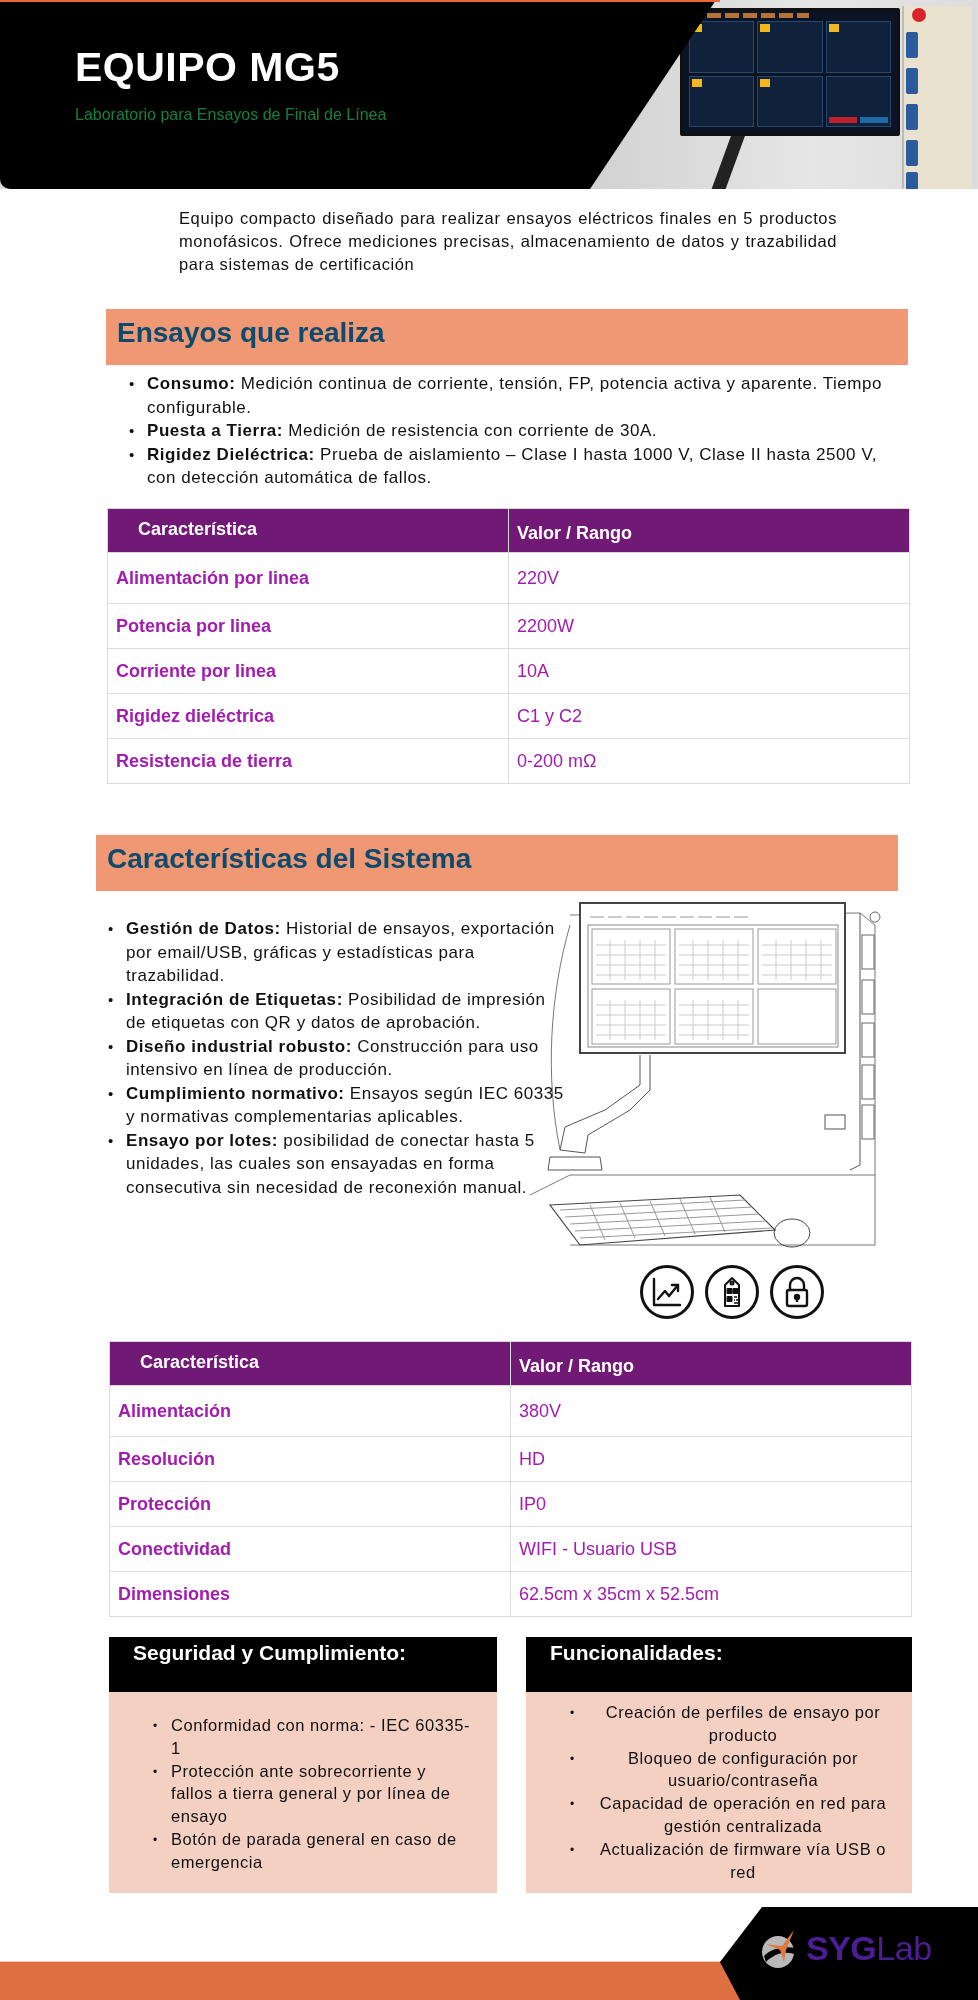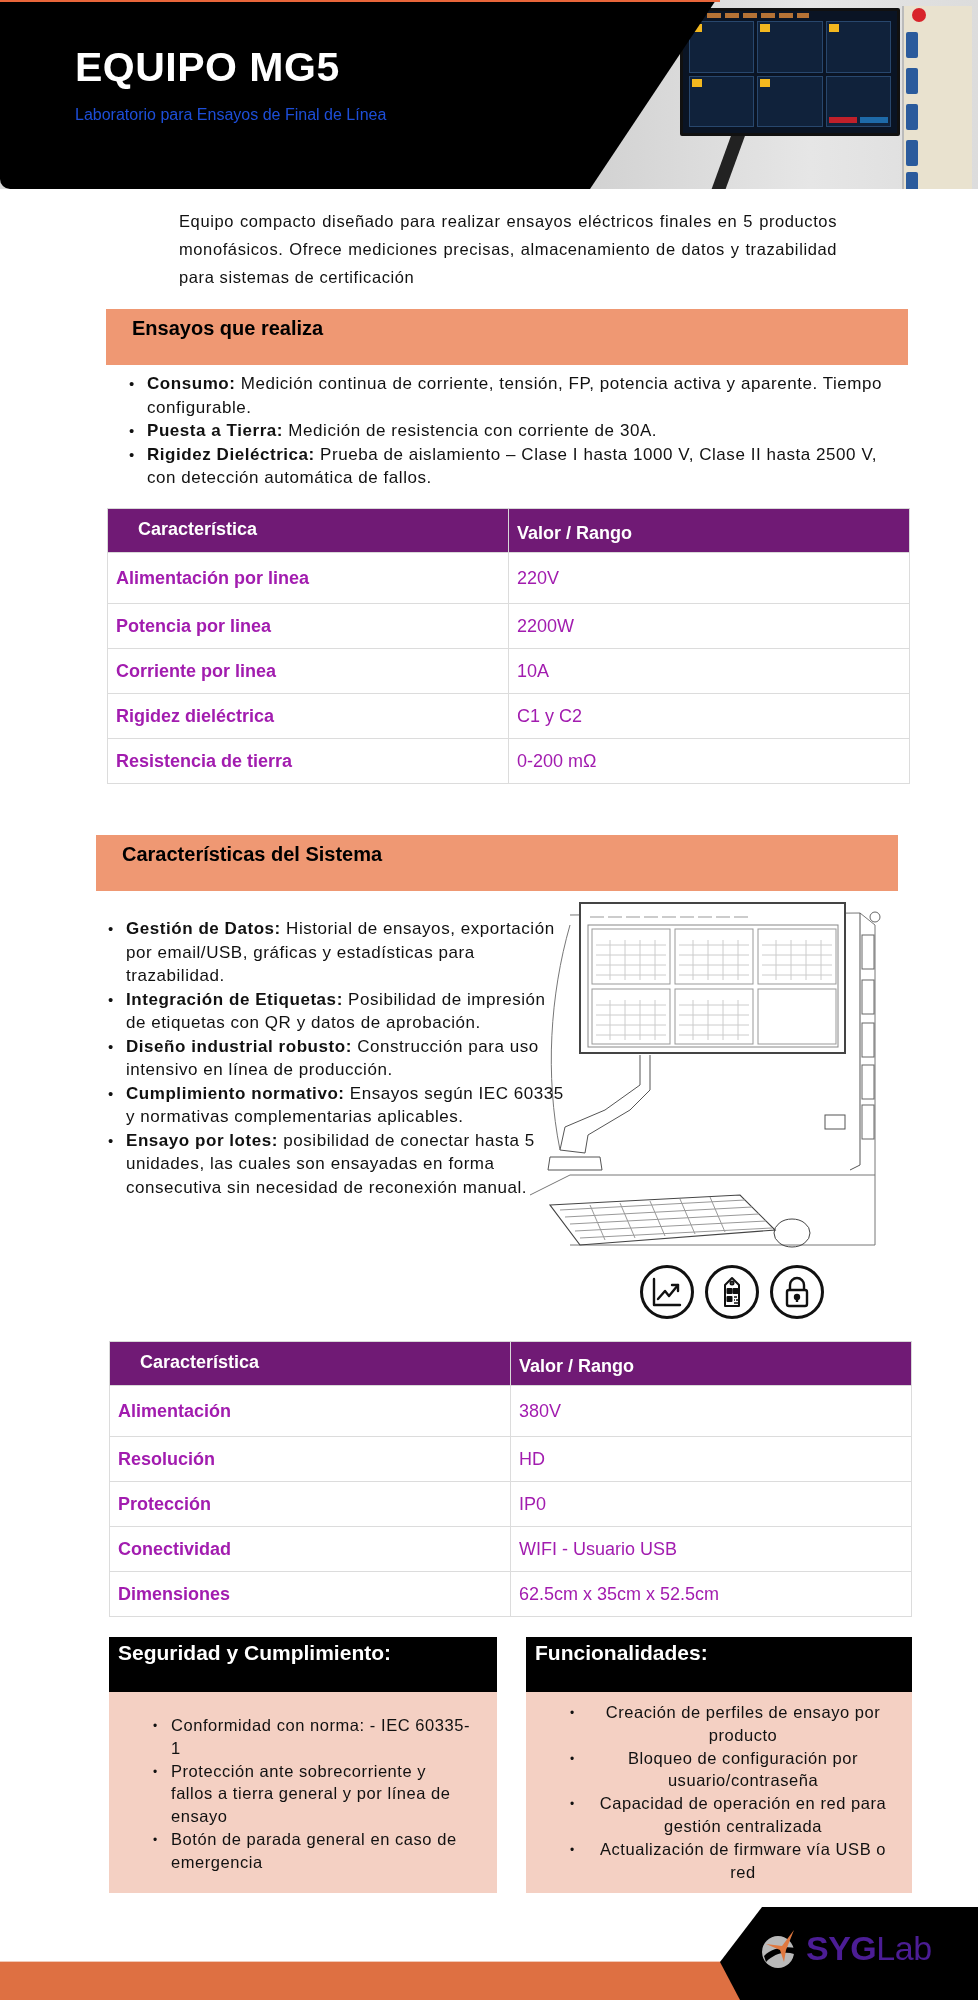--- a/index.html
+++ b/index.html
@@ -6,41 +6,41 @@
   html, body { width: 978px; height: 2000px; background: #ffffff; overflow: hidden; }
   body { position: relative; font-family: "DejaVu Sans", sans-serif; color: #111; }
 
   
   .hero { position: absolute; left: 0; top: 0; width: 978px; height: 189px; overflow: hidden; background: #d9d9d9; }
   .hero-topline { position: absolute; left: 0; top: 0; width: 720px; height: 2px; background: #e8663a; z-index: 5; }
   .hero-photo { position: absolute; left: 560px; top: 0; width: 418px; height: 189px; background: linear-gradient(90deg, #cfcfcf 0%, #e6e6e6 60%, #dcdcdc 100%); }
   .hero-black { position: absolute; left: 0; top: 0; width: 978px; height: 189px; background: #000;
                 clip-path: polygon(0 0, 716px 0, 590px 189px, 0 189px); border-bottom-left-radius: 10px; z-index: 2; }
   .hero-title { position: absolute; left: 75px; top: 44px; font-family: "Liberation Sans", sans-serif; font-weight: bold; font-size: 41px; color: #fff; z-index: 3; letter-spacing: 0.5px; }
-  .hero-sub { position: absolute; left: 75px; top: 106px; font-family: "Liberation Sans", sans-serif; font-size: 16px; color: #1d4ed8; z-index: 3; }
+  .hero-sub { position: absolute; left: 75px; top: 106px; font-family: "Liberation Sans", sans-serif; font-size: 16px; color: #15803d; z-index: 3; }
 
   
   .monitor { position: absolute; left: 680px; top: 8px; width: 220px; height: 128px; background: #0a1424; border: 3px solid #111; border-radius: 2px; z-index: 1; }
   .monitor .grid { position: absolute; left: 6px; top: 10px; right: 6px; bottom: 6px; display: grid; grid-template-columns: 1fr 1fr 1fr; grid-template-rows: 1fr 1fr; gap: 3px; }
   .monitor .cell { background: #10223b; border: 1px solid #28476d; position: relative; }
   .monitor .cell .tag { position: absolute; left: 2px; top: 2px; width: 10px; height: 8px; background: #f3b81f; }
   .monitor .menubar { position: absolute; left: 6px; top: 2px; height: 5px; width: 120px; background: repeating-linear-gradient(90deg, #e08a3a 0 14px, transparent 14px 18px); opacity: .8; }
   .monitor .btnr { position: absolute; right: 40px; bottom: 10px; width: 28px; height: 6px; background: #c0202a; }
   .monitor .btnb { position: absolute; right: 9px; bottom: 10px; width: 28px; height: 6px; background: #1e6aa8; }
   .arm { position: absolute; left: 720px; top: 136px; width: 14px; height: 60px; background: #222; transform: skewX(-20deg); z-index: 1; }
   .cabinet { position: absolute; left: 902px; top: 6px; width: 70px; height: 183px; background: #e9e2cf; border-left: 2px solid #bbb; z-index: 1; }
   .cabinet .estop { position: absolute; left: 8px; top: 2px; width: 14px; height: 14px; border-radius: 50%; background: #d8232a; }
   .cabinet .sock { position: absolute; left: 2px; width: 12px; height: 26px; background: #2b5b9c; border-radius: 2px; }
 
   
-  .intro { position: absolute; left: 179px; top: 207px; width: 658px; font-family: "Liberation Sans", sans-serif; font-size: 16.5px; line-height: 28px; text-align: justify; letter-spacing: 0.6px; color: #111; }
+  .intro { position: absolute; left: 179px; top: 207px; width: 658px; font-family: "Liberation Sans", sans-serif; font-size: 16.5px; line-height: 23px; text-align: justify; letter-spacing: 0.6px; color: #111; }
 
   
   .sec-bar { position: absolute; height: 56px; background: #ef9873; }
-  .sec-bar .sec-title { position: absolute; left: 26px; top: 8px; font-family: "Liberation Sans", sans-serif; font-weight: bold; font-size: 20px; color: #000000; }
+  .sec-bar .sec-title { position: absolute; left: 11px; top: 8px; font-family: "Liberation Sans", sans-serif; font-weight: bold; font-size: 28px; color: #0c4a6e; }
   .sec1 { left: 106px; top: 309px; width: 802px; }
   .sec2 { left: 96px; top: 835px; width: 802px; padding-left: 32px; }
 
   
   ul.bul { list-style: none; position: absolute; font-family: "Liberation Sans", sans-serif; letter-spacing: 0.55px; color: #111; }
   ul.bul li { position: relative; padding-left: 20px; }
   ul.bul li::before { content: "\2022"; position: absolute; left: 2px; top: 0; font-size: 15px; color: #111; }
   ul.bul li b { font-weight: bold; }
   .list1 { left: 127px; top: 372px; width: 780px; font-size: 17px; line-height: 23.5px; }
   .list2 { left: 106px; top: 917px; width: 460px; font-size: 17px; line-height: 23.5px; }
@@ -58,21 +58,21 @@
   .tbl1 col.a, .tbl2 col.a { width: 401px; }
 
   
   .illus { position: absolute; left: 530px; top: 895px; width: 355px; height: 358px; }
   .icons { position: absolute; left: 640px; top: 1265px; width: 190px; height: 54px; display: flex; gap: 11px; }
   .icircle { width: 54px; height: 54px; border-radius: 50%; border: 3px solid #111; background: #fff; display: flex; align-items: center; justify-content: center; }
 
   
   .box { position: absolute; top: 1637px; width: 388px; height: 256px; background: #f4d0c3; }
   .box .box-head { position: absolute; left: 0; top: 0; width: 100%; height: 55px; background: #000; }
-  .box .box-title { position: absolute; left: 9px; top: 4px; font-family: "Liberation Sans", sans-serif; font-weight: bold; font-size: 21px; color: #fff; }
+  .box .box-title { position: absolute; left: 24px; top: 4px; font-family: "Liberation Sans", sans-serif; font-weight: bold; font-size: 21px; color: #fff; }
   .box-left { left: 109px; }
   .box-right { left: 526px; width: 386px; }
   .box ul.bul { font-size: 16.5px; line-height: 22.8px; }
   .box-left ul.bul { left: 42px; top: 77px; width: 320px; }
   .box-right ul.bul { left: 42px; top: 64px; width: 330px; text-align: center; }
   .box ul.bul li::before { font-size: 12px; top: 1px; }
 
   
   .foot-orange { position: absolute; left: 0; top: 1961px; width: 978px; height: 39px; background: #de7042; border-top: 1px solid #f2c9b7; }
   .foot-black { position: absolute; left: 720px; top: 1907px; width: 258px; height: 93px; background: #000;

